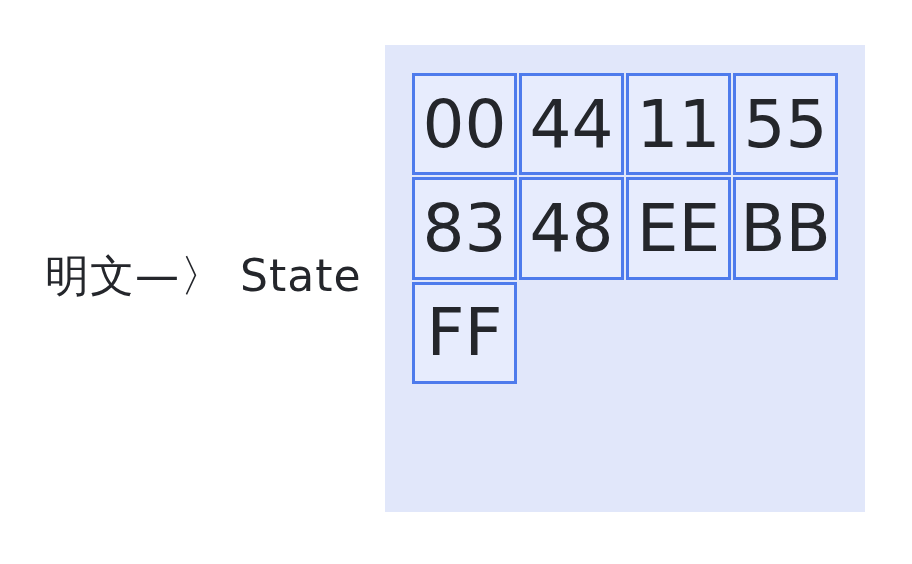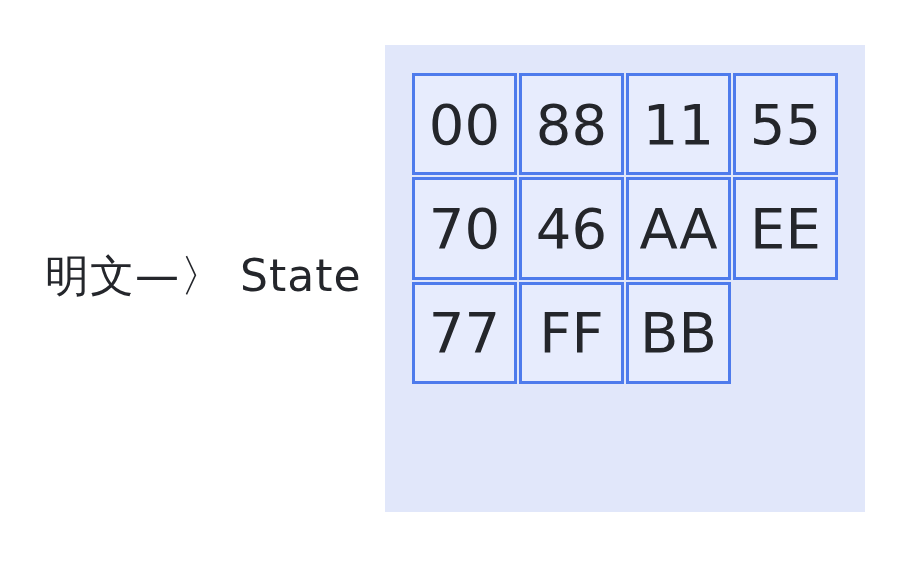--- a/index.html
+++ b/index.html
@@ -46,38 +46,36 @@
     grid-template-columns: repeat(4, 1fr);
     grid-template-rows: repeat(4, 1fr);
     gap: 2px;
   }
   .cell {
     border: 3px solid var(--border-color, #4e7bec);
     background: var(--cell-bg, #e7ecfd);
     display: flex;
     align-items: center;
     justify-content: center;
-    font-size: 56px;
+    font-size: 66px;
     color: var(--text-color, #24262b);
     box-sizing: border-box;
   }
 </style>
 </head>
 <body>
 
 <div class="canvas">
   <div class="label">明文—〉 State</div>
   <div class="panel">
     <div class="grid">
         <div class="cell">00</div>
-        <div class="cell">88</div>
+        <div class="cell">44</div>
         <div class="cell">11</div>
         <div class="cell">55</div>
-        <div class="cell">70</div>
-        <div class="cell">46</div>
-        <div class="cell">AA</div>
+        <div class="cell">83</div>
+        <div class="cell">48</div>
         <div class="cell">EE</div>
-        <div class="cell">77</div>
+        <div class="cell">BB</div>
         <div class="cell">FF</div>
-        <div class="cell">BB</div>
       </div>
   </div>
 </div>
 
 </body></html>

